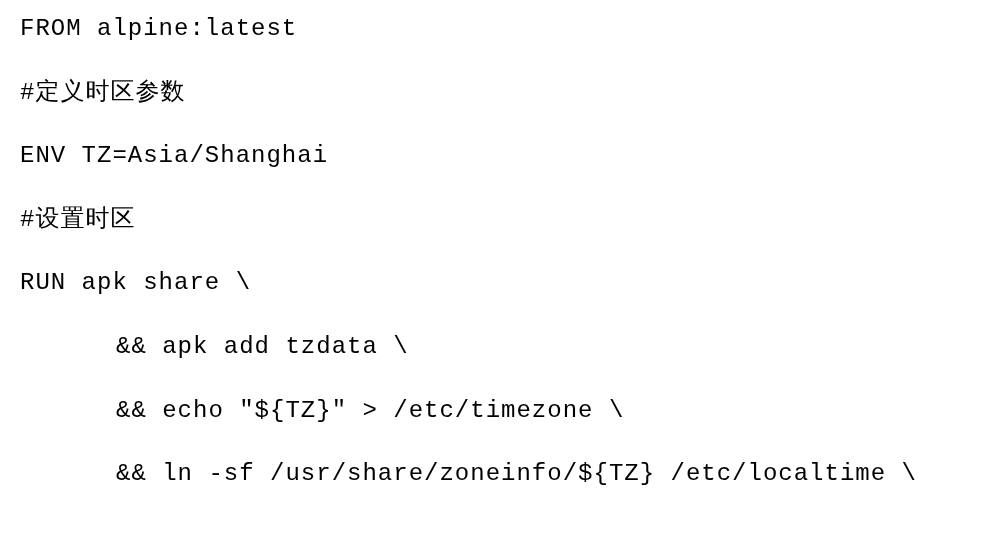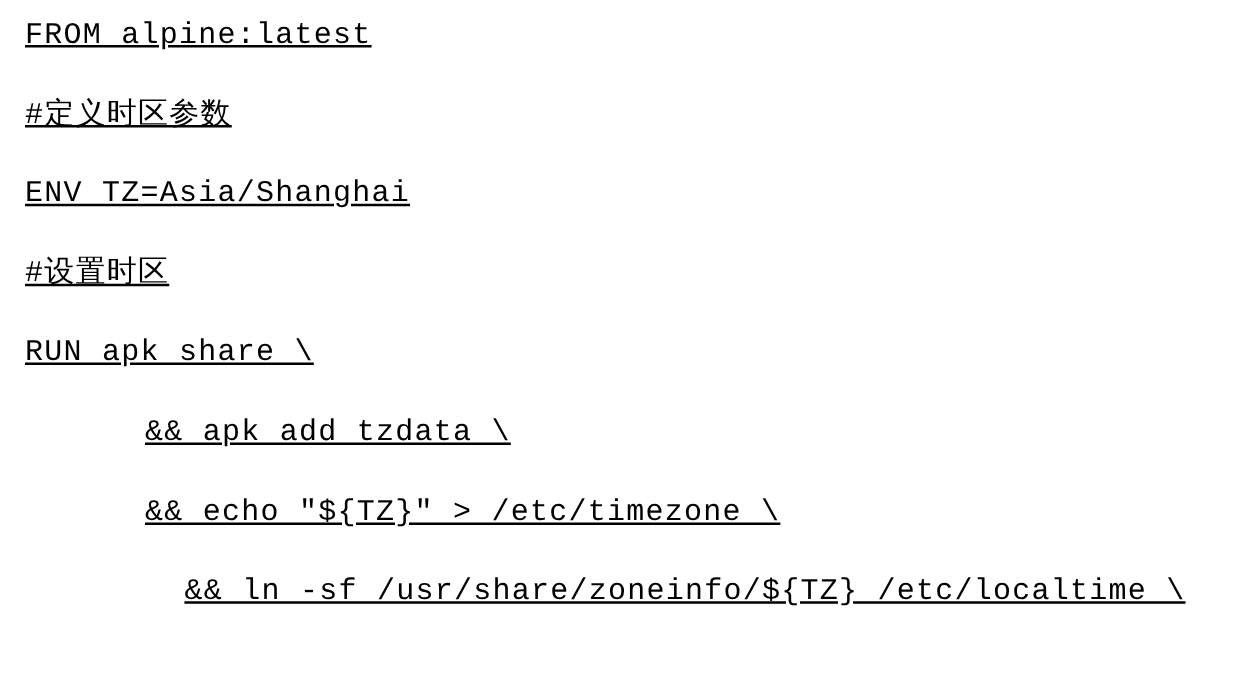--- a/index.html
+++ b/index.html
@@ -14,25 +14,23 @@
       font-family: "Courier New", "SimSun", monospace;
       font-size: 24px;
       color: #000000;
       padding: 12px 20px;
       line-height: 1.4;
       letter-spacing: 1px;
     }
     .code-line {
       margin-bottom: 30px;
       white-space: pre;
-      text-decoration: underline;
     }
     .code-line.last {
       margin-bottom: 0;
-      text-align: center;
     }
     .indent {
       padding-left: 96px;
     }
   </style>
 </head>
 <body>
 
 <div class="code-line">FROM alpine:latest</div>
 <div class="code-line">#定义时区参数</div>

